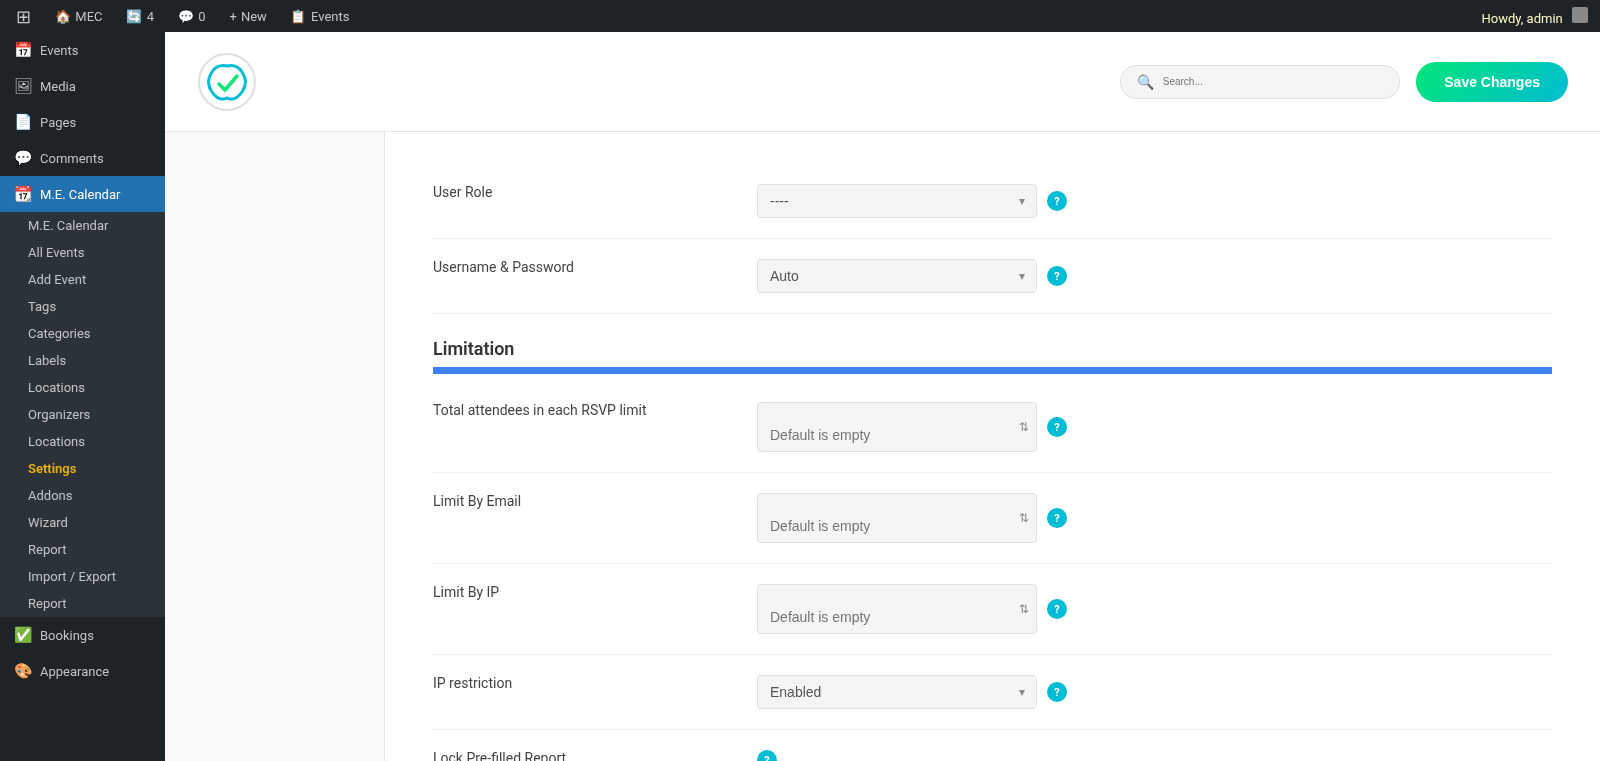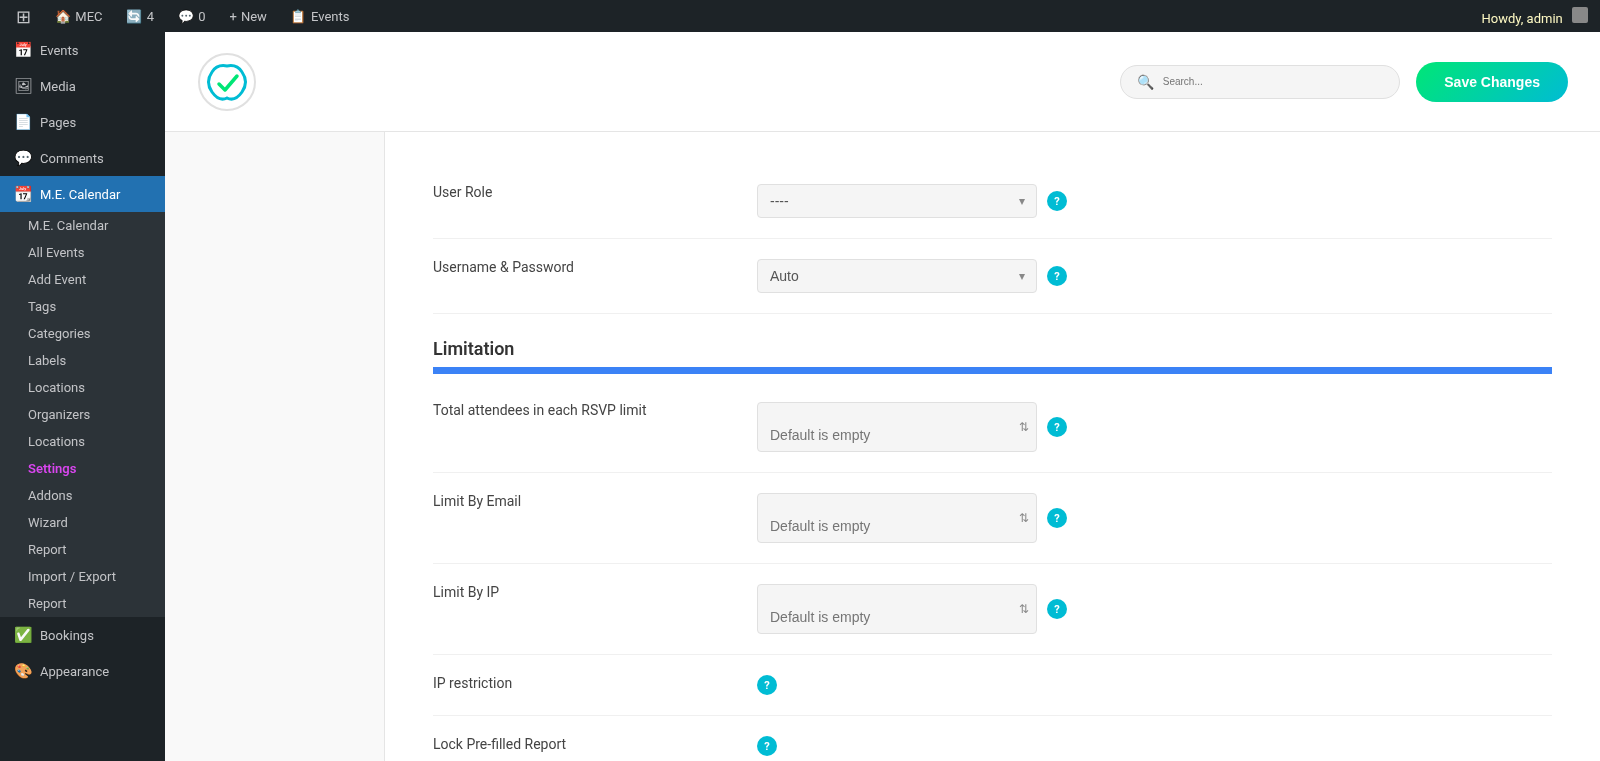--- a/index.html
+++ b/index.html
@@ -55,21 +55,21 @@
     .sidebar-section-item .icon { font-size: 15px; width: 18px; text-align: center; }
 
     .sidebar-submenu { background: #2c3338; }
     .sidebar-submenu-item {
       display: block;
       padding: 6px 14px 6px 28px;
       color: #c3c4c7;
       font-size: 13px;
       cursor: pointer;
     }
-    .sidebar-submenu-item.active-sub { color: #d946ef; font-weight: 600; }
+    .sidebar-submenu-item.active-sub { color: #eab308; font-weight: 600; }
 
     
     #main {
       flex: 1;
       display: flex;
       flex-direction: column;
       overflow: hidden;
     }
 
     
@@ -409,20 +409,26 @@
             <div class="spinner-wrapper">
               <input type="number" class="form-select-spinner" placeholder="Default is empty" style="">
             </div>
             <div class="help-icon">?</div>
           </div>
         </div>
 
         <div class="form-row">
           <div class="form-label">IP restriction</div>
           <div class="form-control-wrap">
+            <div class="select-wrapper">
+              <select class="form-select">
+                <option>Enabled</option>
+                <option>Disabled</option>
+              </select>
+            </div>
             <div class="help-icon">?</div>
           </div>
         </div>
 
         <div class="form-row">
           <div class="form-label">Lock Pre-filled Report</div>
           <div class="form-control-wrap">
             <div class="help-icon">?</div>
           </div>
         </div>

